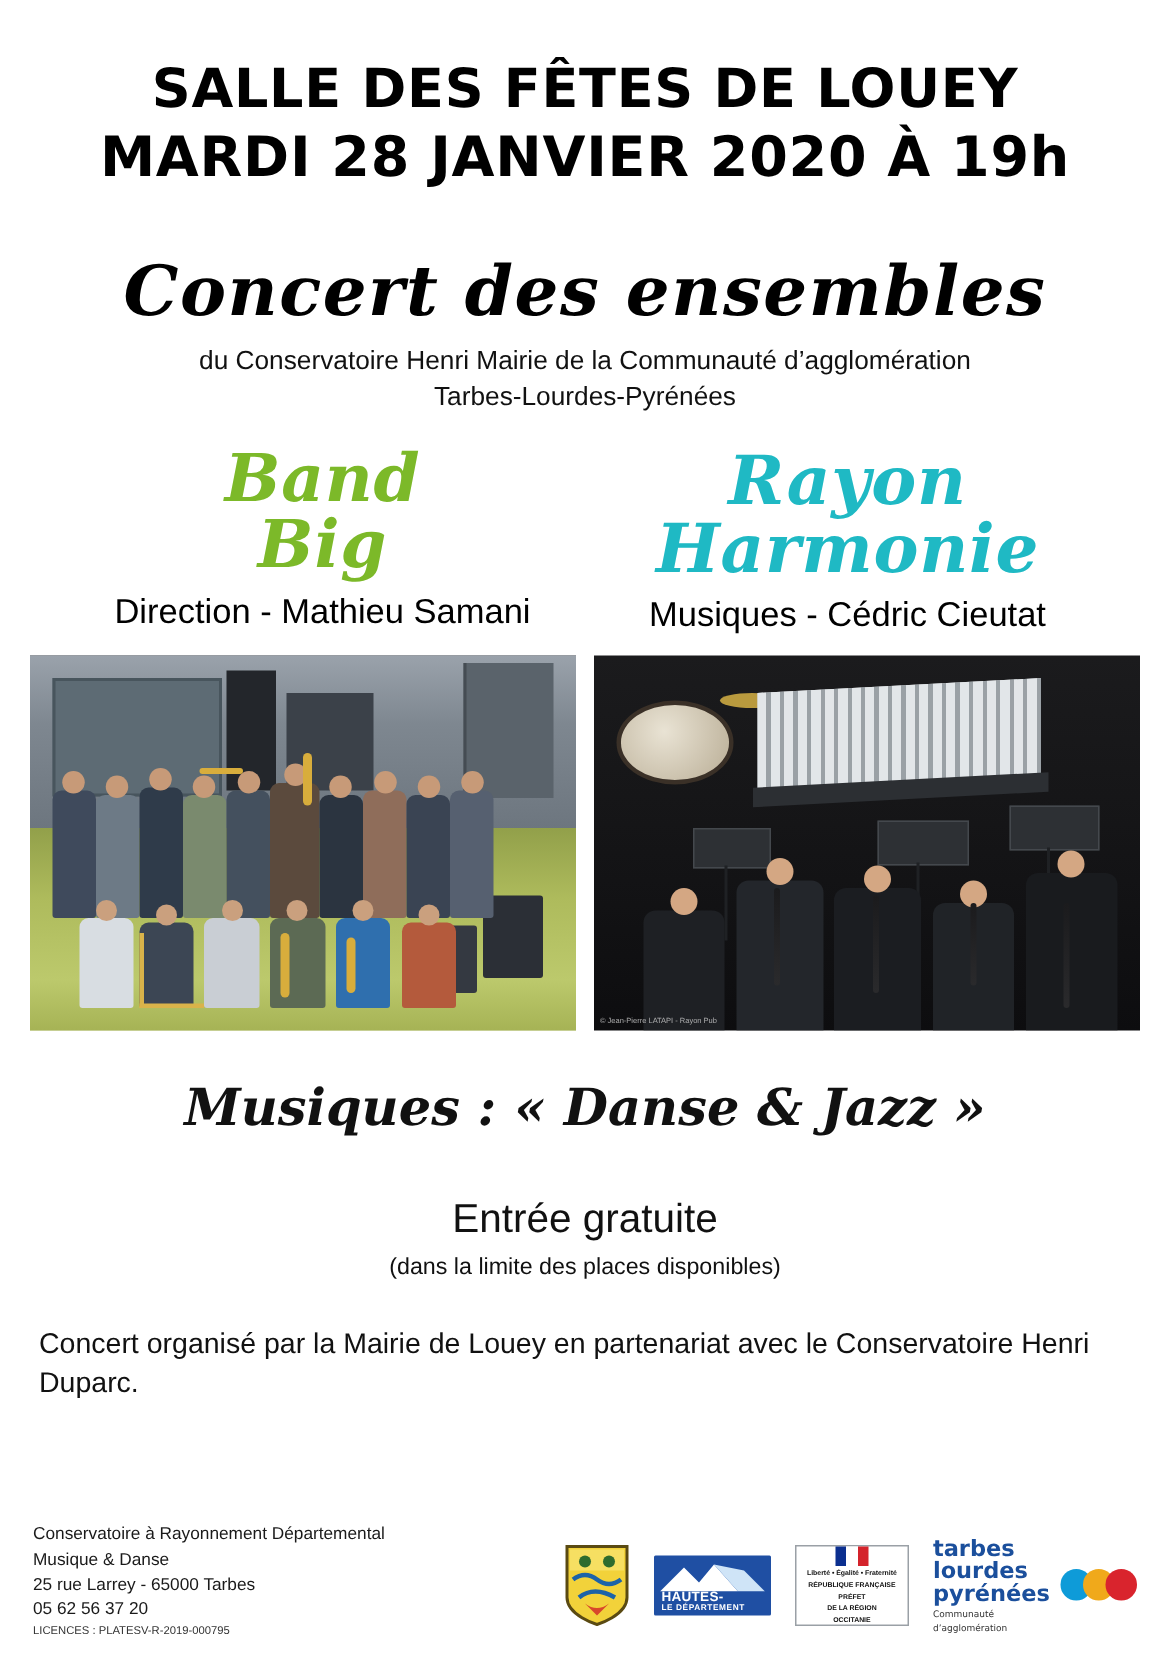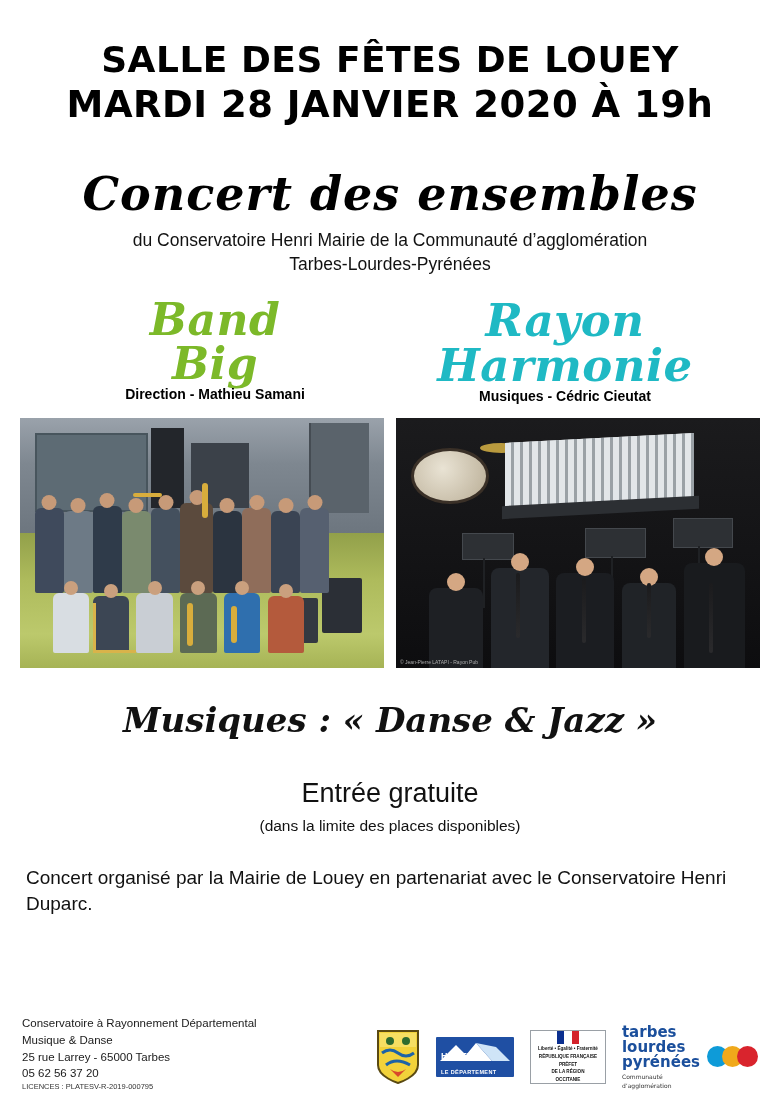--- a/index.html
+++ b/index.html
@@ -56,22 +56,23 @@
     font-style:italic;
     font-weight:bold;
     font-size:44px;
     line-height:1.0;
     letter-spacing:0.5px;
   }
   .ens.left .ens-name{color:#7cb929;}
   .ens.right .ens-name{color:#1fb9c4;}
   .ens.right .ens-name{font-size:45px;}
   .ens-dir{
-    font-weight:bold;
-    font-size:14px;
+    margin-top:8px;
+    font-weight:normal;
+    font-size:23px;
     color:#000;
   }
 
   
   .photos{
     display:flex;
     gap:12px;
     padding:0 20px;
     margin-top:14px;
     box-sizing:border-box;
@@ -174,21 +175,21 @@
   .f-left{font-size:11.5px;line-height:1.45;color:#1a1a1a;}
   .f-left .lic{font-size:7.5px;color:#333;}
   .f-logos{display:flex;align-items:center;gap:16px;padding-bottom:4px;}
 
   
   .blason{width:44px;height:56px;}
   
   .logo-hp{display:flex;flex-direction:column;align-items:center;}
   .hp-box{width:78px;height:40px;background:#1f4fa3;position:relative;overflow:hidden;border-radius:1px;}
   .hp-mtn{position:absolute;left:4px;top:4px;width:70px;height:20px;}
-  .hp-text{font-size:9px;font-weight:bold;color:#fff;position:absolute;left:5px;bottom:16px;letter-spacing:.2px;}
+  .hp-text{font-size:9px;font-weight:bold;color:#fff;position:absolute;left:5px;bottom:8px;letter-spacing:.2px;}
   .hp-text2{font-size:5.5px;font-weight:bold;color:#fff;position:absolute;left:5px;bottom:2px;letter-spacing:.4px;}
   
   .logo-prefet{width:74px;height:52px;border:1px solid #9aa0a6;background:#fff;
     display:flex;flex-direction:column;align-items:center;justify-content:center;gap:2px;}
   .flag{width:22px;height:14px;display:flex;}
   .flag i{flex:1;display:block;}
   .flag .b{background:#0b2f8f;}.flag .w{background:#fff;}.flag .r{background:#d4232b;}
   .prefet-t{font-size:4.6px;font-weight:bold;text-align:center;line-height:1.25;color:#111;}
   
   .logo-tlp{display:flex;align-items:center;gap:7px;}

